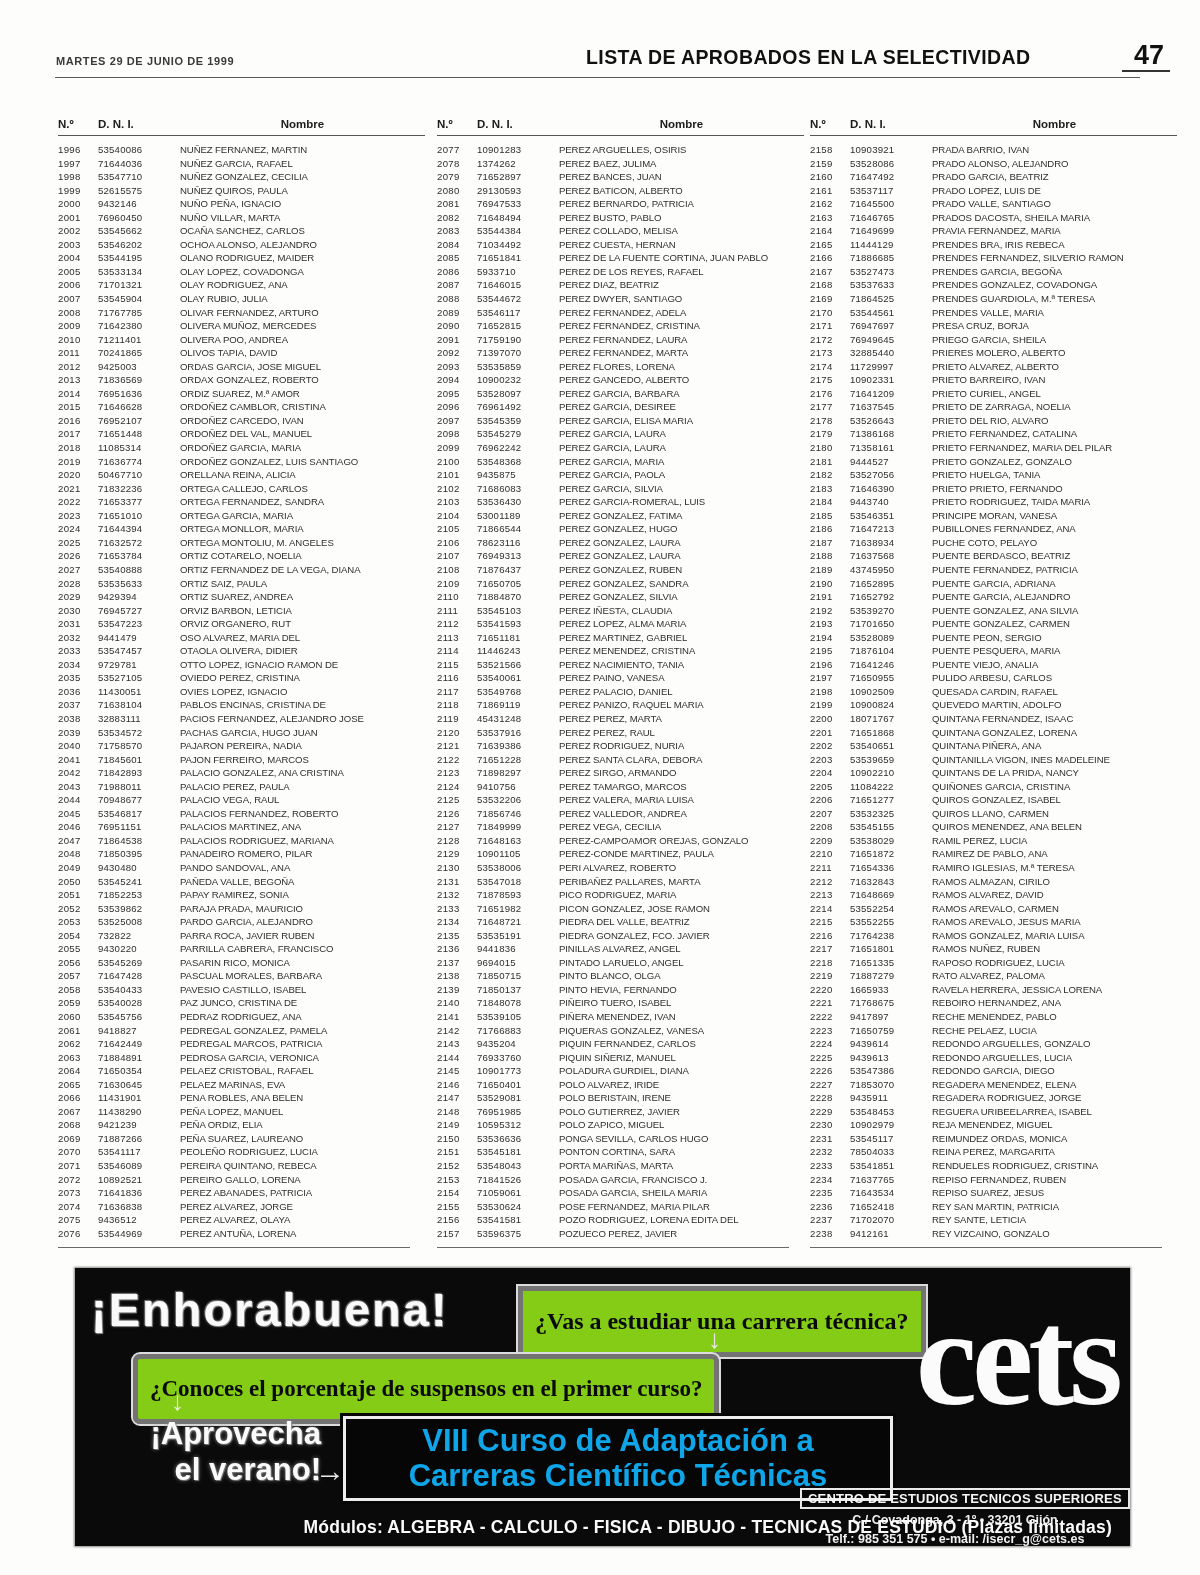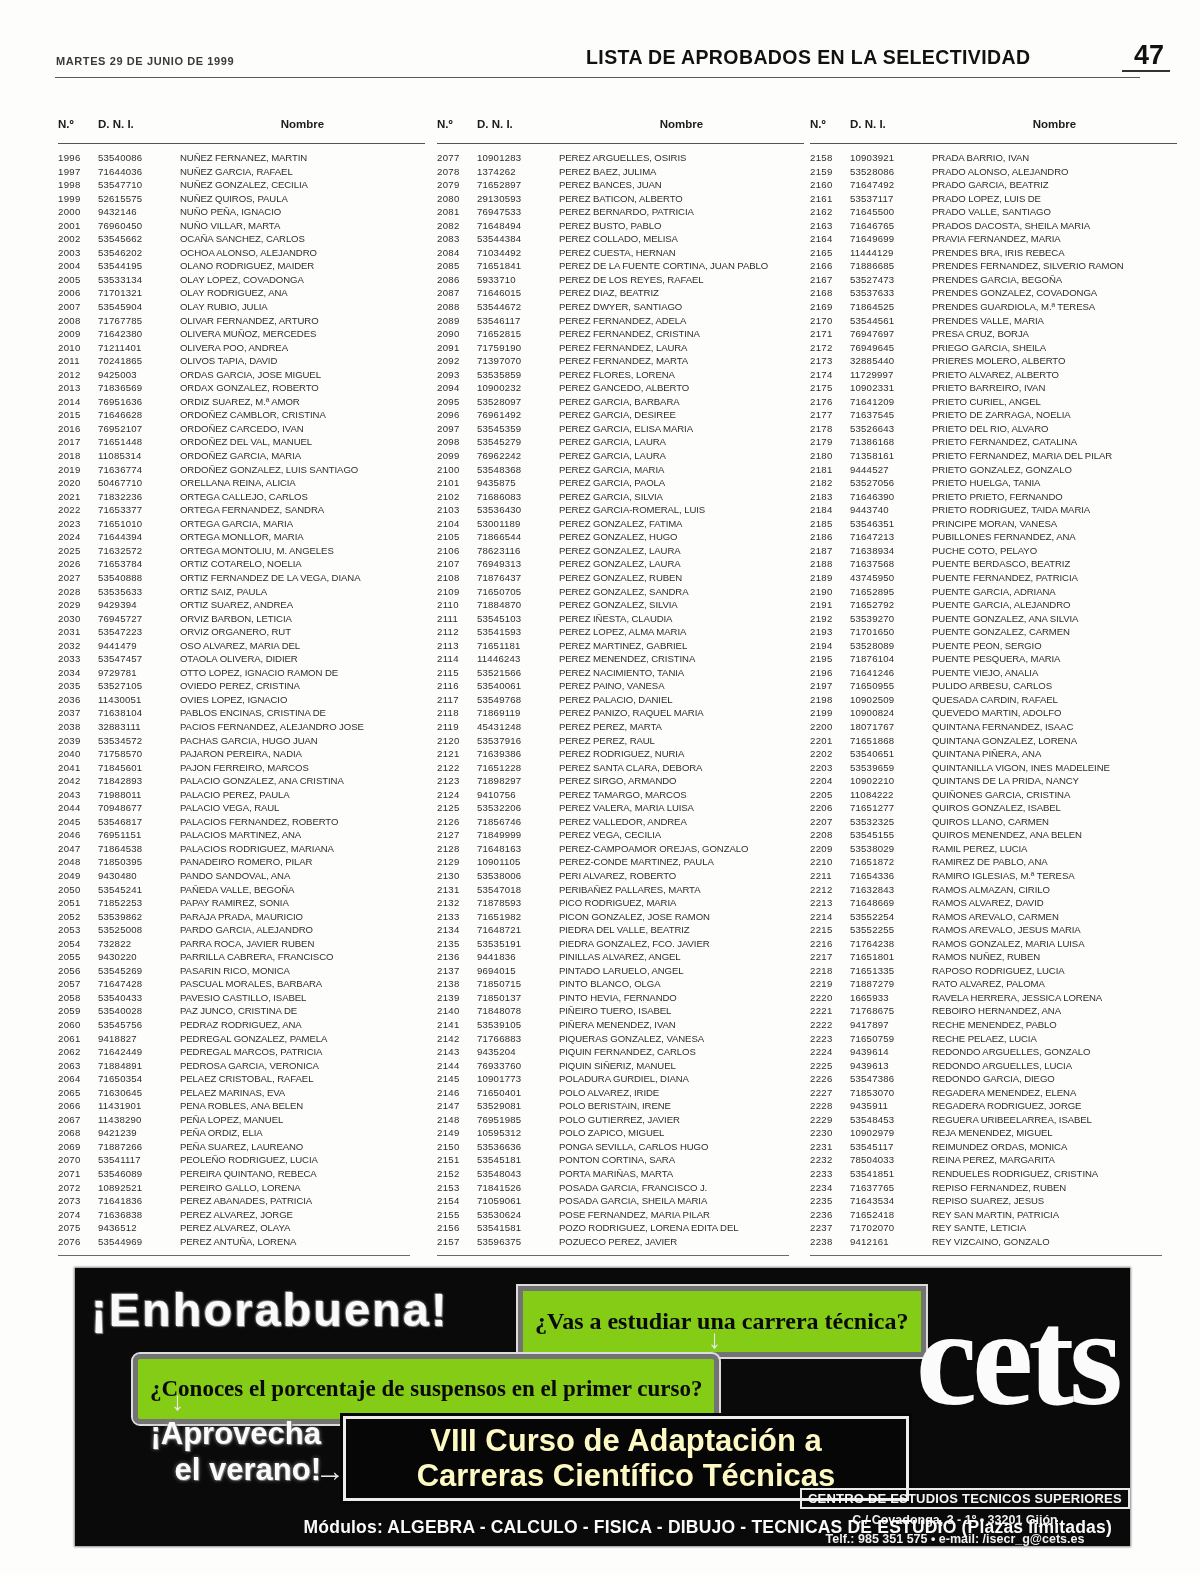--- a/index.html
+++ b/index.html
@@ -18,21 +18,21 @@
   .head-rule{position:absolute;left:55px;top:77px;width:1085px;height:0;
         border-top:1.6px solid #5a5a5a;}
   .head-rule2{position:absolute;right:30px;top:70px;width:48px;height:0;
         border-top:2px solid #333;}
 
   
   .col{position:absolute;top:118px;width:367px;}
   .col1{left:58px;} .col2{left:437px;} .col3{left:810px;}
   .col-head{display:grid;grid-template-columns:40px 82px 1fr;
         font-size:11.5px;font-weight:bold;color:#1c1c1c;
-        padding-bottom:13px;border-bottom:1.6px solid #555;margin-bottom:7px;}
+        padding-bottom:5px;border-bottom:1.6px solid #555;margin-bottom:7px;}
   .col-head .h-name{text-align:center;}
   .rows{}
   .row{display:grid;grid-template-columns:40px 82px 1fr;height:13.55px;
         font-size:9.6px;line-height:13.55px;white-space:nowrap;color:#2e2e2e;}
   .row .c-num{letter-spacing:.3px;}
   .row .c-dni{letter-spacing:.2px;}
   .row .c-name{letter-spacing:-0.1px;}
   .col-rule{margin-top:7px;border-top:1.6px solid #6a6a6a;width:96%;}
 
   
@@ -49,21 +49,21 @@
   .ad-arrow{position:absolute;color:#e8e8e8;font-size:26px;font-weight:bold;}
   .arr1{left:633px;top:56px;}
   .arr2{left:96px;top:118px;}
   .arr3{left:240px;top:186px;font-size:30px;}
   .ad-summer{position:absolute;left:6px;top:148px;width:240px;text-align:right;
       font-size:31px;font-weight:bold;line-height:1.15;color:#fbfbfb;
       text-shadow:0 0 4px #8a8a8a,1px 1px 0 #666;}
   .ad-course{position:absolute;left:268px;top:148px;width:520px;
       background:#060606;border:3px solid #ededed;outline:3px solid #060606;
       text-align:center;font-size:31px;font-weight:bold;line-height:1.12;
-      padding:5px 20px;color:#fef9c3;}
+      padding:5px 12px;color:#0ea5e9;}
   .ad-logo{position:absolute;right:12px;top:36px;
       font-family:"Liberation Serif",serif;font-weight:bold;
       font-size:138px;line-height:.78;letter-spacing:-5px;color:#fbfbfb;}
   .ad-center{position:absolute;right:20px;top:192px;width:310px;text-align:center;margin-top:28px;}
   .ad-center-name{display:inline-block;border:2px solid #e9e9e9;padding:1px 6px;
       font-size:13px;font-weight:bold;letter-spacing:.2px;white-space:nowrap;color:#f5f5f5;}
   .ad-addr{margin-top:3px;font-size:12.5px;font-weight:bold;line-height:1.3;color:#efefef;}
   .ad-modules{position:absolute;left:0;bottom:8px;width:100%;text-align:right;
       padding-right:18px;box-sizing:border-box;
       font-size:17.5px;font-weight:bold;letter-spacing:.2px;color:#fafafa;white-space:nowrap;}

